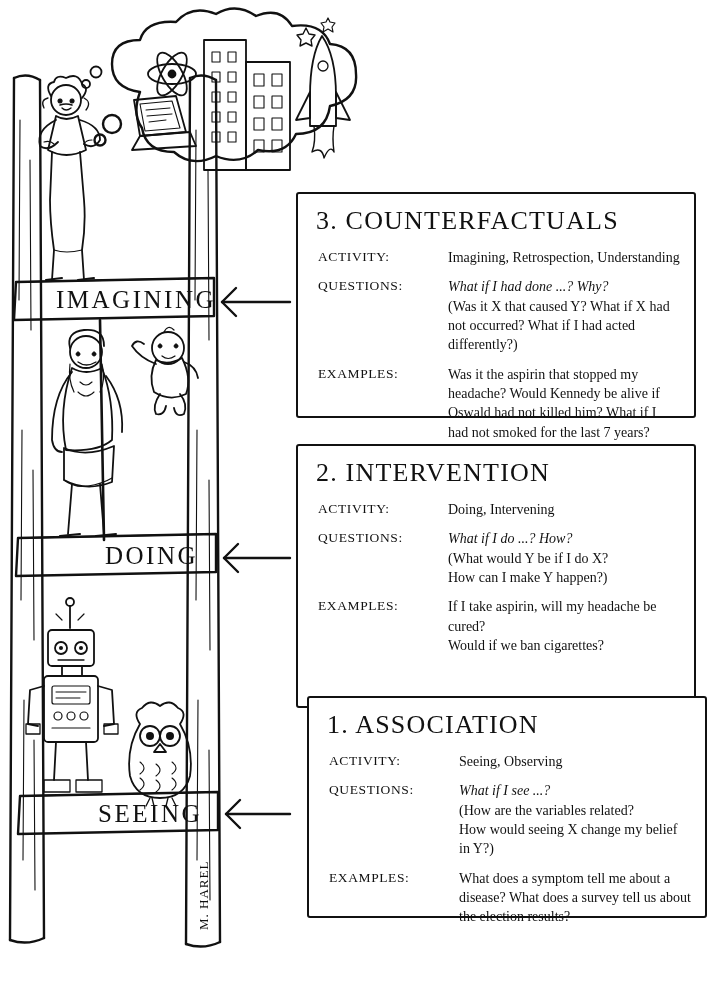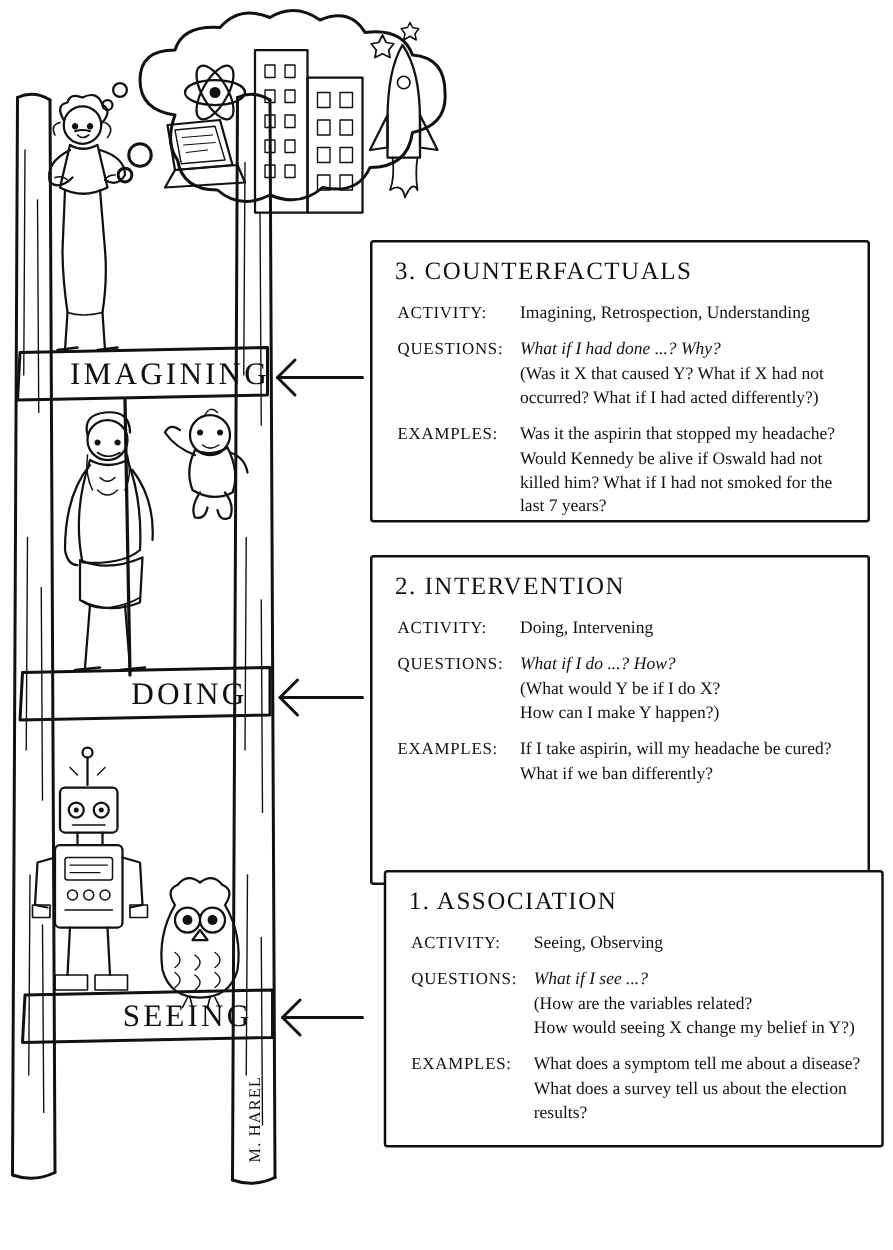--- a/index.html
+++ b/index.html
@@ -63,27 +63,28 @@
     background: #fff;
     box-sizing: border-box;
     padding: 10px 14px 12px 14px;
   }
   #panel-3 { left: 296px; top: 192px;  width: 400px; height: 226px; }
   #panel-2 { left: 296px; top: 444px;  width: 400px; height: 264px; }
   #panel-1 { left: 307px; top: 696px;  width: 400px; height: 222px; }
 
   .panel-title {
     font-family: "Liberation Serif", serif;
-    font-size: 20px;
+    font-size: 26px;
     letter-spacing: 1.2px;
     margin: 2px 0 12px 4px;
   }
   .row {
     display: flex;
     margin-bottom: 10px;
+    gap: 32px;
   }
   .row-key {
     width: 104px;
     flex: 0 0 104px;
     font-family: "Liberation Serif", serif;
     font-size: 13.5px;
     letter-spacing: 0.6px;
     padding-left: 6px;
     box-sizing: border-box;
     line-height: 1.35;
@@ -343,21 +344,21 @@
         <span class="ital sub">What if I do ...? How?</span>
         <span class="sub">(What would Y be if I do X?</span>
         <span class="sub">How can I make Y happen?)</span>
       </div>
     </div>
 
     <div class="row">
       <div class="row-key">EXAMPLES:</div>
       <div class="row-val">
         <span class="sub">If I take aspirin, will my headache be cured?</span>
-        <span class="sub">What if we ban differently?</span>
+        <span class="sub">Would if we ban cigarettes?</span>
       </div>
     </div>
   </div>
 
   <div class="panel" id="panel-1">
     <div class="panel-title">1. ASSOCIATION</div>
 
     <div class="row">
       <div class="row-key">ACTIVITY:</div>
       <div class="row-val">Seeing, Observing</div>

